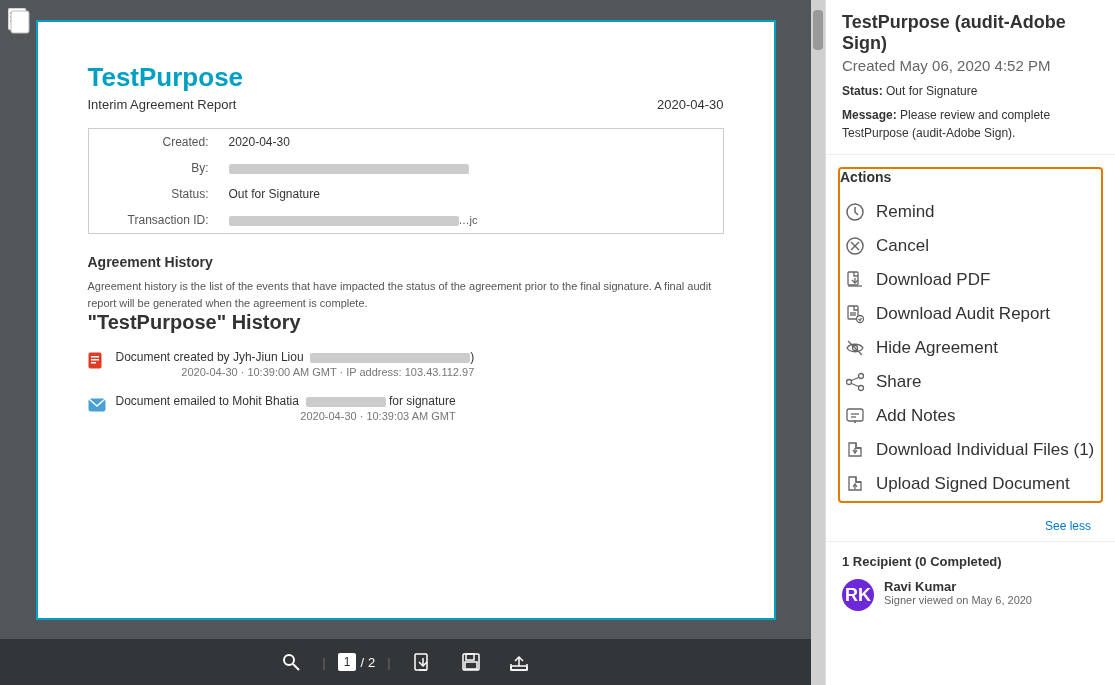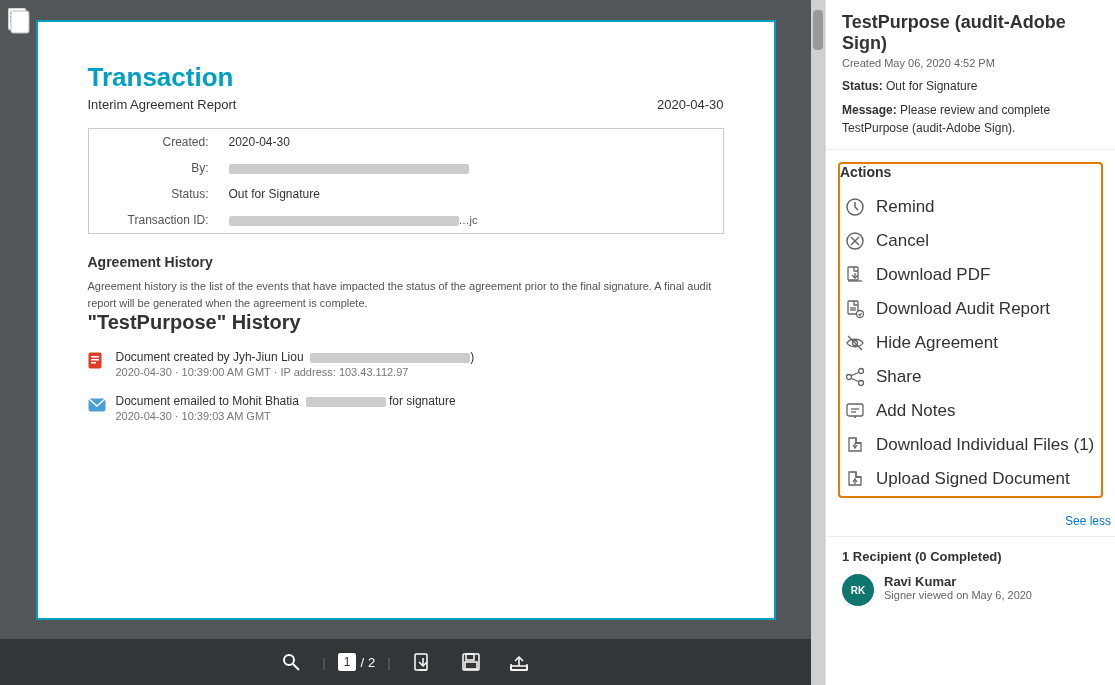--- a/index.html
+++ b/index.html
@@ -97,20 +97,21 @@
       color: #333;
       font-weight: bold;
       margin-bottom: 16px;
     }
 
     .history-item {
       display: flex;
       align-items: flex-start;
       margin-bottom: 16px;
       gap: 10px;
+      text-align: right;
     }
 
     .history-icon {
       width: 18px;
       height: 18px;
       flex-shrink: 0;
       margin-top: 2px;
     }
 
     .history-content {}
@@ -203,21 +204,21 @@
     }
 
     .agreement-name {
       font-weight: bold;
       font-size: 18px;
       color: #333;
       margin-bottom: 3px;
     }
 
     .agreement-created {
-      font-size: 11px;
+      font-size: 15px;
       color: #666;
       margin-bottom: 10px;
     }
 
     .status-line {
       font-size: 12px;
       color: #333;
       margin-bottom: 8px;
     }
 
@@ -266,21 +267,21 @@
       font-size: 16px;
     }
 
     .action-label {
       font-size: 17px;
       color: #333;
     }
 
     .see-less {
       text-align: right;
-      padding: 4px 4px 8px;
+      padding: 4px 24px 8px;
       font-size: 12px;
       color: #0078d4;
       cursor: pointer;
     }
 
     
     .recipients-section {
       padding: 12px 16px;
       border-top: 1px solid #eee;
     }
@@ -295,26 +296,26 @@
     .recipient-item {
       display: flex;
       align-items: flex-start;
       gap: 10px;
     }
 
     .recipient-avatar {
       width: 32px;
       height: 32px;
       border-radius: 50%;
-      background: #0f766e;
+      background: #6d28d9;
       display: flex;
       align-items: center;
       justify-content: center;
       color: white;
-      font-size: 10px;
+      font-size: 18px;
       font-weight: bold;
       flex-shrink: 0;
     }
 
     .recipient-info {}
 
     .recipient-name {
       font-size: 13px;
       font-weight: bold;
       color: #333;
@@ -335,21 +336,21 @@
       <rect x="0" y="0" width="18" height="22" rx="2" fill="white" stroke="#aaa"></rect>
       <rect x="2" y="4" width="14" height="2" fill="#aaa"></rect>
       <rect x="2" y="8" width="14" height="2" fill="#aaa"></rect>
       <rect x="2" y="12" width="10" height="2" fill="#aaa"></rect>
       <rect x="3" y="3" width="18" height="22" rx="2" fill="white" stroke="#bbb"></rect>
     </svg>
   </div>
 
   <div class="doc-scroll-area">
     <div class="doc-page">
-      <div class="doc-title">Transaction</div>
+      <div class="doc-title">TestPurpose</div>
       <div class="doc-subtitle-row">
         <span>Interim Agreement Report</span>
         <span>2020-04-30</span>
       </div>
 
       <div class="doc-info-table">
         <table>
           <tbody>
               <tr>
             <td>Created:</td>

